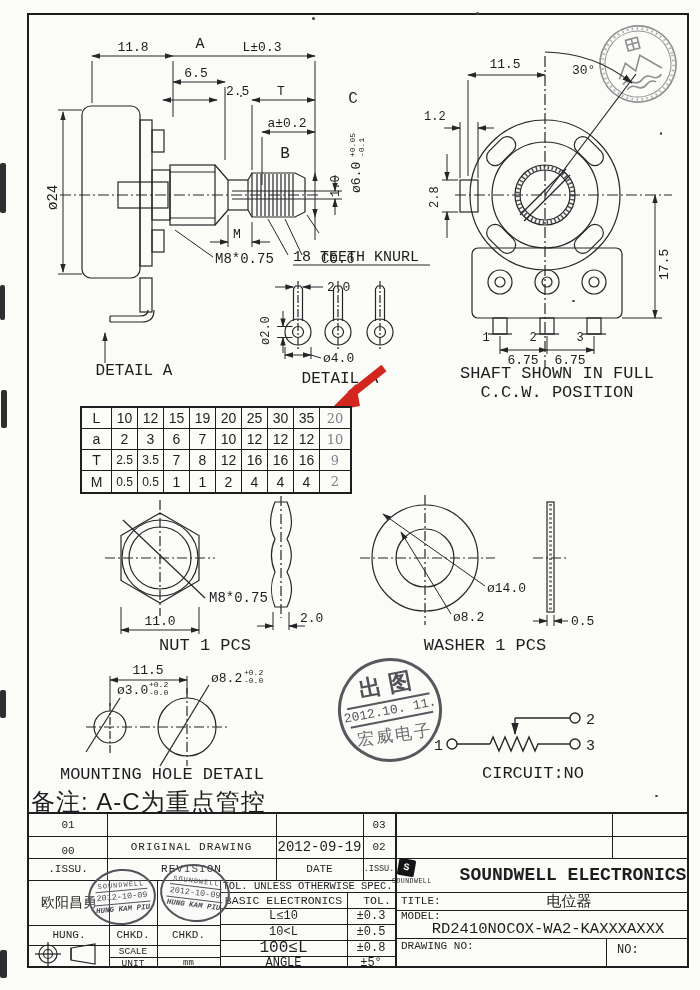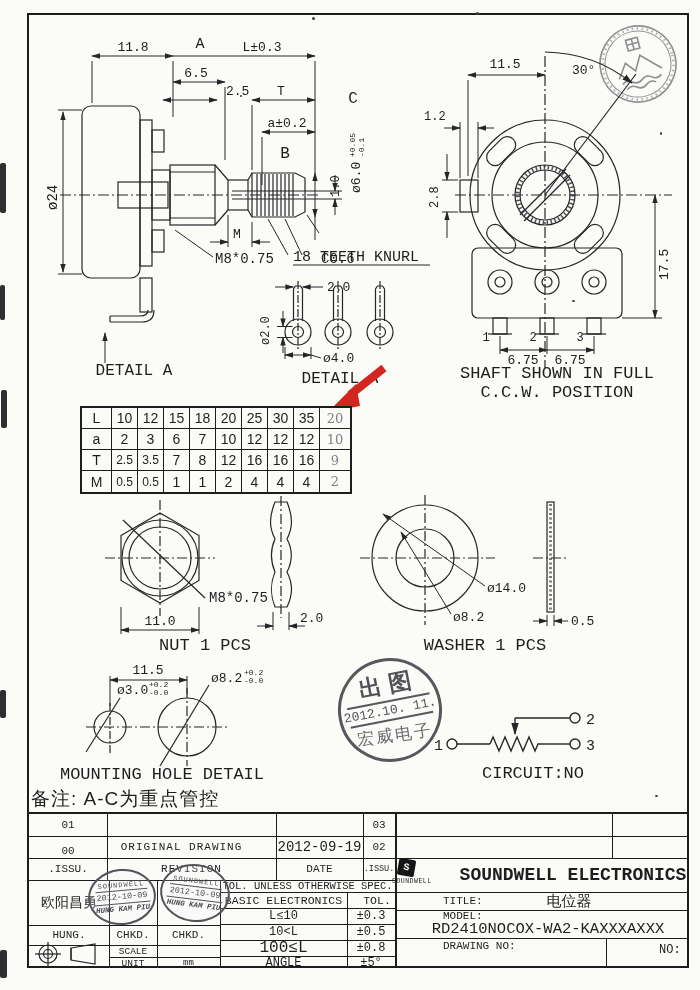--- a/index.html
+++ b/index.html
@@ -20,26 +20,26 @@
   #sizetable .sm{font-size:12px;}
   #sizetable .x{color:#7d808c;font-size:13px;font-family:"DejaVu Serif",serif;}
   
   #relstamp{left:338px;top:658px;width:104px;height:104px;border:3px solid #4a4a52;border-radius:50%;
       transform:rotate(-11deg);color:#44444c;display:flex;flex-direction:column;align-items:center;box-sizing:border-box;opacity:.92;}
   #relstamp .t1{font-size:23px;font-weight:bold;letter-spacing:7px;margin-top:8px;font-family:"Liberation Sans",sans-serif;padding-left:7px;}
   #relstamp .ln{width:86%;border-top:2px solid #4a4a52;}
   #relstamp .t2{font-size:13px;padding:1px 0;}
   #relstamp .t3{font-size:17px;letter-spacing:2px;margin-top:3px;font-family:"Liberation Sans",sans-serif;transform:rotate(3deg);opacity:.85;}
   
-  #note{left:31px;top:786px;font-size:19px;font-family:"Liberation Sans",sans-serif;letter-spacing:1px;}
+  #note{left:31px;top:786px;font-size:24px;font-family:"Liberation Sans",sans-serif;letter-spacing:1px;}
   
   #tb{left:27px;top:812px;width:662px;height:156px;border:2px solid #1d1d1f;box-sizing:border-box;font-size:11px;}
   .l{position:absolute;background:#1d1d1f;}
   .cell{position:absolute;display:flex;align-items:center;justify-content:center;white-space:nowrap;}
-  .lab{justify-content:flex-start;margin-left:42px;}
+  .lab{justify-content:flex-start;}
   .ovalstamp{position:absolute;border:2px solid #53535b;border-radius:50%;color:#4c4c55;
       display:flex;flex-direction:column;align-items:center;justify-content:center;background:rgba(251,251,248,.15);z-index:5;box-sizing:border-box;}
   .ovalstamp .b{font-size:7px;letter-spacing:1px;border-bottom:1px solid #53535b;padding:0 3px 1px;}
   .ovalstamp .d{font-size:8.5px;border-bottom:1px solid #53535b;padding:1px 2px;}
   .ovalstamp .n{font-size:7.5px;font-weight:bold;font-style:italic;padding-top:1px;}
   #logoicon{left:398px;top:859px;width:17px;height:17px;background:#151518;transform:rotate(10deg);color:#fbfbf8;
       display:flex;align-items:center;justify-content:center;font-size:10px;font-weight:bold;border-radius:2px;}
   #logotext{left:392px;top:878px;font-size:6.5px;letter-spacing:.5px;}
 </style>
 </head>
@@ -309,21 +309,21 @@
 <svg style="left:298px;top:362px" width="95" height="58" viewBox="0 0 95 58">
   <line x1="86" y1="6" x2="52" y2="33" stroke="#d3261f" stroke-width="8"></line>
   <polygon points="58,22 62,44 30,50" fill="#d3261f"></polygon>
 </svg>
 
 <div class="abs" id="sizetable">
   <div class="c">L</div>
   <div class="c">10</div>
   <div class="c">12</div>
   <div class="c">15</div>
-  <div class="c">18</div>
+  <div class="c">19</div>
   <div class="c">20</div>
   <div class="c">25</div>
   <div class="c">30</div>
   <div class="c">35</div>
   <div class="c x">20</div>
   <div class="c">a</div>
   <div class="c">2</div>
   <div class="c">3</div>
   <div class="c">6</div>
   <div class="c">7</div>
@@ -510,21 +510,21 @@
   <div class="l" style="left:318px;top:78px;width:1.3px;height:74px"></div>
 
   <div class="l" style="left:366px;top:78px;width:292px;height:1.3px"></div>
   <div class="l" style="left:366px;top:96px;width:292px;height:1.3px"></div>
   <div class="l" style="left:366px;top:124px;width:292px;height:1.3px"></div>
   <div class="l" style="left:577px;top:124px;width:1.3px;height:28px"></div>
 
   <div class="cell" style="left:0;top:0;width:78px;height:22px">01</div>
   <div class="cell" style="left:334px;top:0;width:32px;height:22px">03</div>
   <div class="cell" style="left:0;top:26px;width:78px;height:22px">00</div>
-  <div class="cell" style="left:68px;top:22px;width:169px;height:22px;letter-spacing:1px">ORIGINAL DRAWING</div>
+  <div class="cell" style="left:78px;top:22px;width:169px;height:22px;letter-spacing:1px">ORIGINAL DRAWING</div>
   <div class="cell" style="left:247px;top:22px;width:87px;height:22px;font-size:14px">2012-09-19</div>
   <div class="cell" style="left:334px;top:22px;width:32px;height:22px">02</div>
   <div class="cell" style="left:0;top:44px;width:78px;height:22px">.ISSU.</div>
   <div class="cell" style="left:78px;top:44px;width:169px;height:22px;letter-spacing:1px">REVISION</div>
   <div class="cell" style="left:247px;top:44px;width:87px;height:22px">DATE</div>
   <div class="cell" style="left:334px;top:44px;width:32px;height:22px;font-size:8.5px">.ISSU.</div>
 
   <div class="cell" style="left:0;top:66px;width:80px;height:45px;font-size:14px;font-family:'Liberation Sans',sans-serif">欧阳昌勇</div>
   <div class="cell" style="left:0;top:111px;width:80px;height:20px">HUNG.</div>
   <div class="cell" style="left:80px;top:111px;width:48px;height:20px">CHKD.</div>

